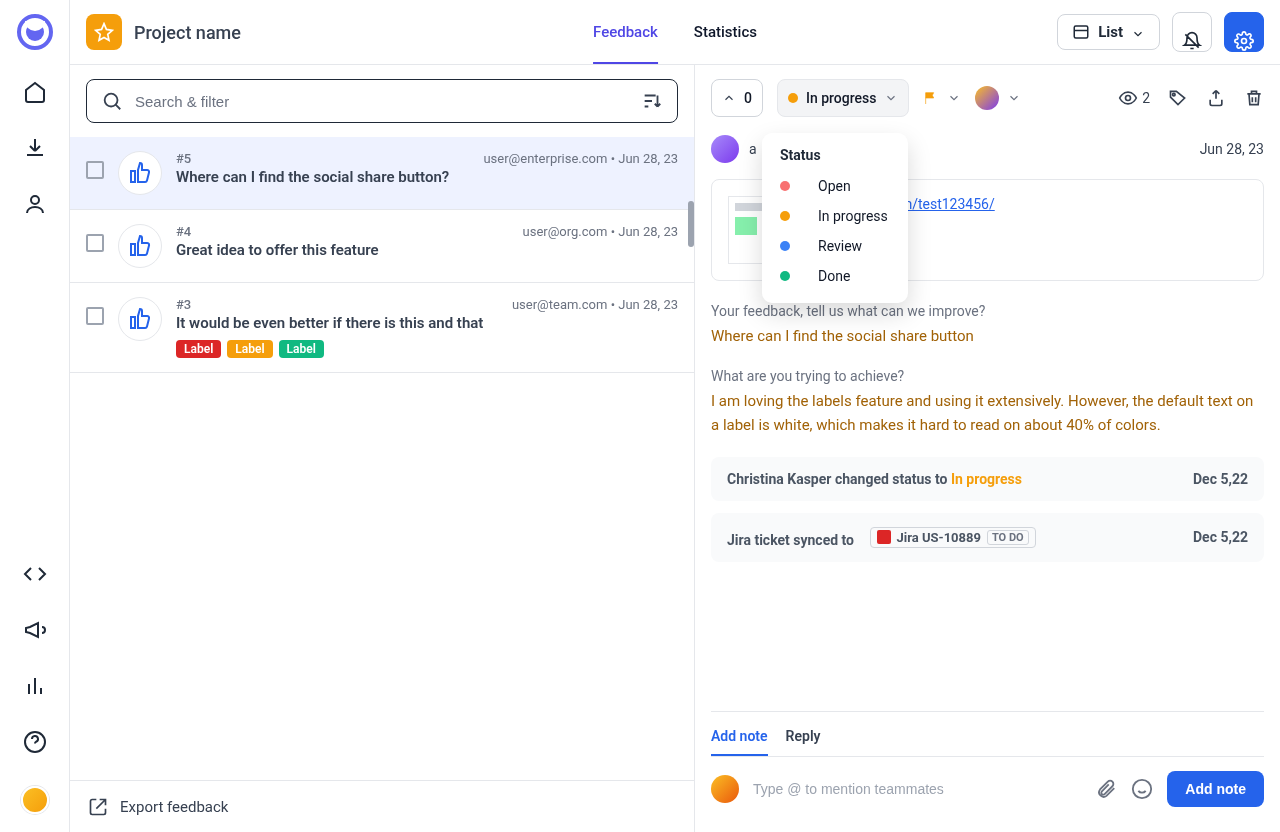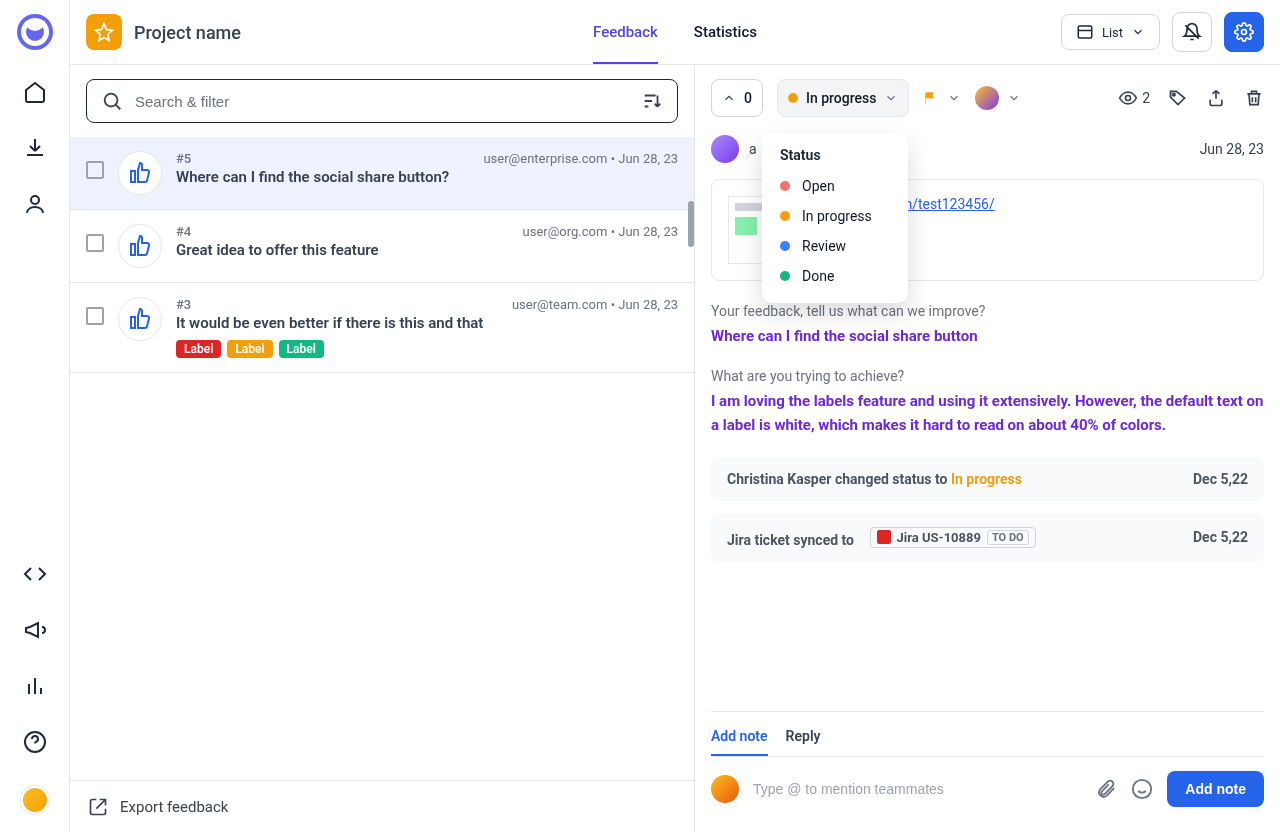--- a/index.html
+++ b/index.html
@@ -19,21 +19,21 @@
 .main { position: absolute; left: 70px; top: 0; right: 0; height: 832px; display: flex; flex-direction: column; }
 .topbar { height: 65px; border-bottom: 1px solid #e5e7eb; display: flex; align-items: center; padding: 0 16px; position: relative; }
 .project-chip { width: 36px; height: 36px; background: #f59e0b; border-radius: 8px; display: flex; align-items: center; justify-content: center; margin-right: 12px; }
 .star-icon { color: #fff; }
 .project-title { font-size: 18px; font-weight: 500; color: #374151; }
 .topnav { position: absolute; left: 50%; transform: translateX(-50%); display: flex; gap: 36px; height: 100%; align-items: center; }
 .topnav-item { font-size: 15px; font-weight: 500; color: #0f172a; height: 100%; display: flex; align-items: center; position: relative; cursor: pointer; }
 .topnav-item.active { color: #4f46e5; }
 .topnav-item.active::after { content: ""; position: absolute; bottom: 0; left: 0; right: 0; height: 2px; background: #4f46e5; }
 .top-actions { margin-left: auto; display: flex; gap: 12px; align-items: center; }
-.btn { border: 1px solid #d1d5db; background: #fff; border-radius: 8px; padding: 8px 14px; display: flex; align-items: center; gap: 8px; cursor: pointer; font-size: 13px; font-weight: 400; color: #1f2937; }
+.btn { border: 1px solid #d1d5db; background: #fff; border-radius: 8px; padding: 8px 14px; display: flex; align-items: flex-end; gap: 8px; cursor: pointer; font-size: 15px; font-weight: 700; color: #1f2937; }
 .btn-icon { width: 40px; height: 40px; padding: 0; justify-content: center; }
 .btn-primary { background: #2563eb; border-color: #2563eb; color: #fff; }
 
 
 .cols { display: flex; flex: 1; overflow: hidden; }
 .left-col { width: 625px; border-right: 1px solid #e5e7eb; display: flex; flex-direction: column; position: relative; }
 .right-col { flex: 1; display: flex; flex-direction: column; position: relative; }
 
 
 .search-wrap { padding: 14px 16px; }
@@ -63,37 +63,37 @@
 .detail-toolbar { padding: 14px 16px; display: flex; align-items: center; gap: 14px; position: relative; }
 .tb-group { border: 1px solid #d1d5db; border-radius: 8px; height: 38px; display: flex; align-items: center; padding: 0 10px; gap: 8px; cursor: pointer; font-size: 14px; font-weight: 500; }
 .status-pill { background: #f3f4f6; border-color: #e5e7eb; }
 .status-dot { width: 10px; height: 10px; border-radius: 50%; }
 .tb-actions { margin-left: auto; display: flex; gap: 18px; align-items: center; color: #374151; }
 .tb-action { display: flex; align-items: center; gap: 4px; cursor: pointer; }
 
 
 .status-dropdown { position: absolute; top: 68px; left: 67px; width: 146px; background: #fff; border-radius: 10px; box-shadow: 0 10px 25px rgba(0,0,0,0.15); padding: 12px 0; z-index: 10; }
 .sd-header { font-size: 14px; font-weight: 700; color: #1f2937; padding: 2px 18px 8px; }
-.sd-item { padding: 7px 18px; display: flex; align-items: center; gap: 12px; cursor: pointer; font-size: 14px; }
+.sd-item { padding: 7px 18px; display: flex; align-items: center; gap: 28px; cursor: pointer; font-size: 14px; }
 
 
 .detail-body { padding: 4px 16px 0; flex: 1; overflow: auto; }
 .author-row { display: flex; align-items: center; gap: 10px; margin-bottom: 16px; }
 .author-av { width: 28px; height: 28px; border-radius: 50%; background: linear-gradient(135deg, #a78bfa, #7c3aed); }
 .author-name { font-size: 14px; color: #374151; }
 .author-date { margin-left: auto; font-size: 14px; color: #374151; }
 .url-box { border: 1px solid #e5e7eb; border-radius: 8px; padding: 16px; display: flex; gap: 18px; margin-bottom: 22px; }
 .url-thumb { width: 68px; height: 68px; border: 1px solid #e5e7eb; background: #fff; flex-shrink: 0; position: relative; }
 .url-thumb::before { content: ""; position: absolute; top: 6px; left: 6px; right: 6px; height: 8px; background: #d1d5db; }
 .url-thumb::after { content: ""; position: absolute; top: 20px; left: 6px; width: 22px; height: 18px; background: #86efac; }
 .url-content a { color: #2563eb; text-decoration: underline; font-size: 14px; }
 .url-details { margin-top: 14px; color: #374151; font-size: 14px; display: flex; align-items: center; gap: 8px; cursor: pointer; }
 .qa { margin-bottom: 20px; }
 .qa-q { color: #6b7280; font-size: 14px; margin-bottom: 6px; }
-.qa-a { color: #6d28d9; font-size: 15px; font-weight: 700; line-height: 1.55; }
+.qa-a { color: #a16207; font-size: 15px; font-weight: 400; line-height: 1.55; }
 .activity-item { background: #f9fafb; border-radius: 8px; padding: 14px 16px; display: flex; align-items: center; justify-content: space-between; margin-bottom: 12px; font-size: 14px; color: #4b5563; font-weight: bold; }
 .jira-badge { display: inline-flex; align-items: center; gap: 6px; border: 1px solid #d1d5db; border-radius: 4px; padding: 2px 6px; margin-left: 12px; font-size: 13px; }
 .jira-square { width: 14px; height: 14px; background: #dc2626; border-radius: 2px; display: inline-block; }
 .jira-status { border: 1px solid #d1d5db; border-radius: 3px; padding: 0 4px; font-size: 11px; color: #6b7280; }
 .inprog-text { color: #f59e0b; }
 
 
 .note-panel { border-top: 1px solid #e5e7eb; margin: 9px 16px; }
 .note-tabs { display: flex; gap: 18px; padding-top: 10px; }
 .note-tab { font-size: 14px; font-weight: 600; color: #374151; padding: 6px 0 10px; cursor: pointer; border-bottom: 2px solid transparent; }

